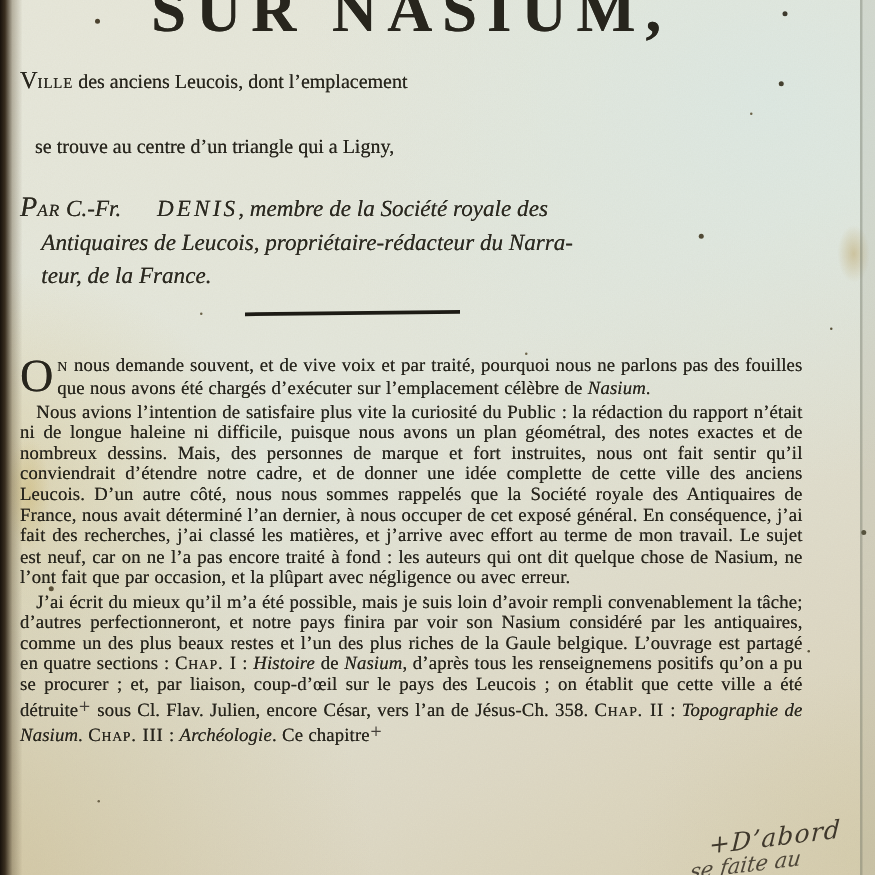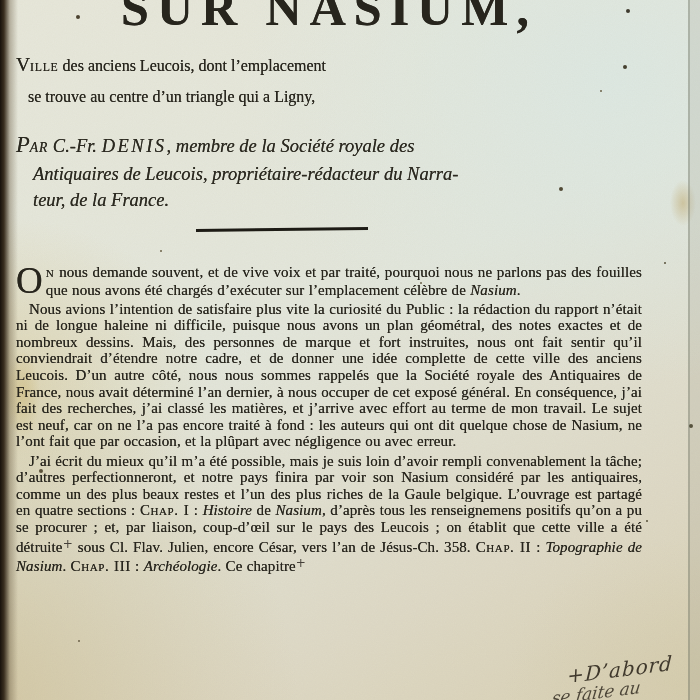--- a/index.html
+++ b/index.html
@@ -38,40 +38,40 @@
   
   .col{position:absolute;left:16px;top:0;width:626px;color:#27251d;
        text-shadow:0 0 .45px rgba(40,36,28,.85);}
 
   .title-clip{height:42px;overflow:hidden;}
   .title{font-size:50px;line-height:58px;margin-top:-21px;text-align:center;
          font-weight:bold;letter-spacing:.16em;white-space:nowrap;}
 
   .subtitle{margin-top:8px;font-size:16px;line-height:29px;}
   .subtitle-line{white-space:nowrap;}
-  .subtitle-line:nth-child(2){padding-left:12px;}
+  .subtitle-line:nth-child(2){padding-left:12px;margin-top:22px;}
   .subtitle-line:nth-child(3){padding-left:2px;letter-spacing:.01em;}
 
   .byline{margin-top:21px;font-size:18.5px;line-height:26px;font-style:italic;color:#2b2920;}
   .byline-line{white-space:nowrap;}
   .byline-line:nth-child(n+2){padding-left:17px;}
 
   .rule{width:172px;height:3px;background:#1d1b15;margin:15px 0 0 180px;transform:rotate(-.6deg);}
 
   .bodytext{margin-top:33px;width:626px;font-size:15px;line-height:16.6px;
             text-align:justify;letter-spacing:.1px;word-spacing:.4px;}
   .para{margin:0 0 2.5px 0;}
   .para.indent{text-indent:13px;}
   .dropcap{float:left;font-size:37px;line-height:29px;padding:2px 3px 0 0;}
 
   .seg-it{font-style:italic;margin-top:17px;}
   .seg-sc{font-variant:small-caps;letter-spacing:.04em;}
   .seg-sm{font-size:.74em;letter-spacing:.06em;}
   .seg-cap{font-size:1.22em;}
-  .seg-spaced{letter-spacing:2.5px;}
+  .seg-spaced{letter-spacing:2.5px;margin-left:24px;}
   .seg-hand{font-family:"DejaVu Serif",serif;font-style:italic;font-size:12px;
             vertical-align:4px;color:#45403a;text-shadow:none;}
 
   
   .marginalia{position:absolute;right:2px;bottom:2px;width:130px;color:#3f382c;
       font-family:"DejaVu Serif",serif;font-style:italic;transform:rotate(-7deg);}
   .marg-1{font-size:20px;letter-spacing:1px;transform:skewX(-10deg);}
   .marg-2{font-size:17px;margin:-2px 0 0 -18px;transform:skewX(-14deg);opacity:.9;}
 
   .grain{position:absolute;inset:0;pointer-events:none;opacity:.30;mix-blend-mode:multiply;}

